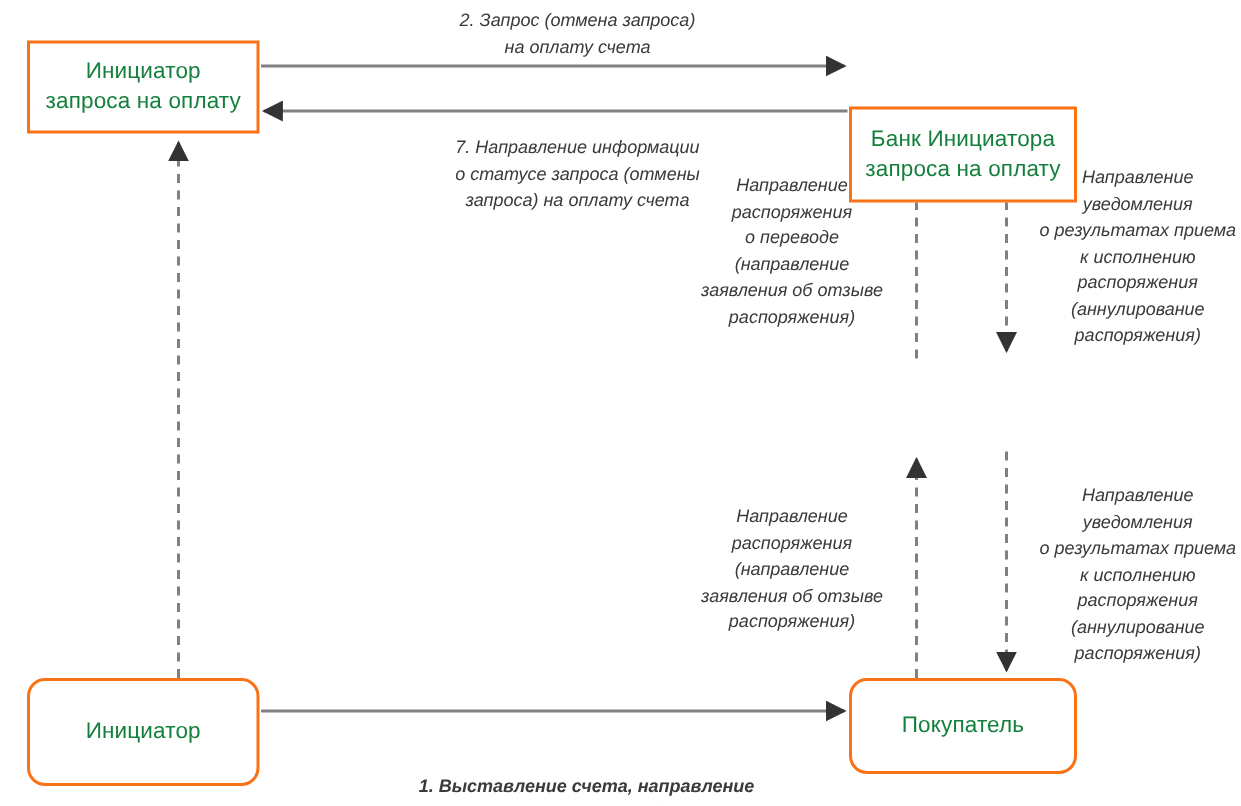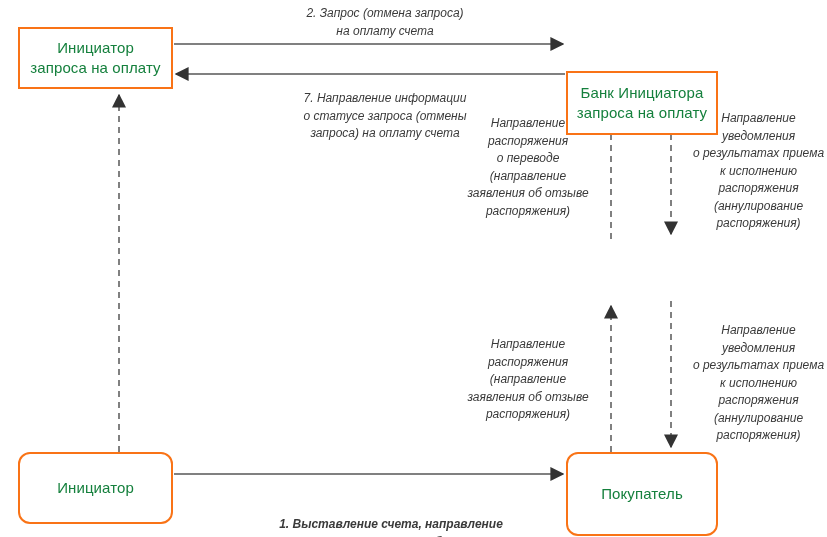--- a/index.html
+++ b/index.html
@@ -98,21 +98,21 @@
   <div class="node" style="left:566px; top:24px; width:152px; height:64px;margin-top:47px;">
     <span class="node-label">Банк Инициатора
 запроса на оплату</span>
   </div>
 
 
   <div class="node rounded" style="left:18px; top:452px; width:155px; height:72px;">
     <span class="node-label">Инициатор</span>
   </div>
 
-  <div class="node rounded" style="left:566px; top:452px; width:152px; height:84px;">
+  <div class="node rounded" style="left:566px; top:452px; width:152px; height:64px;">
     <span class="node-label">Покупатель</span>
   </div>
 
   <div class="edge-label" style="left:265px; top:5px; width:240px;">2. Запрос (отмена запроса)
 на оплату счета</div>
 
   <div class="edge-label" style="left:262px; top:90px; width:246px;">7. Направление информации
 о статусе запроса (отмены
 запроса) на оплату счета</div>
 

